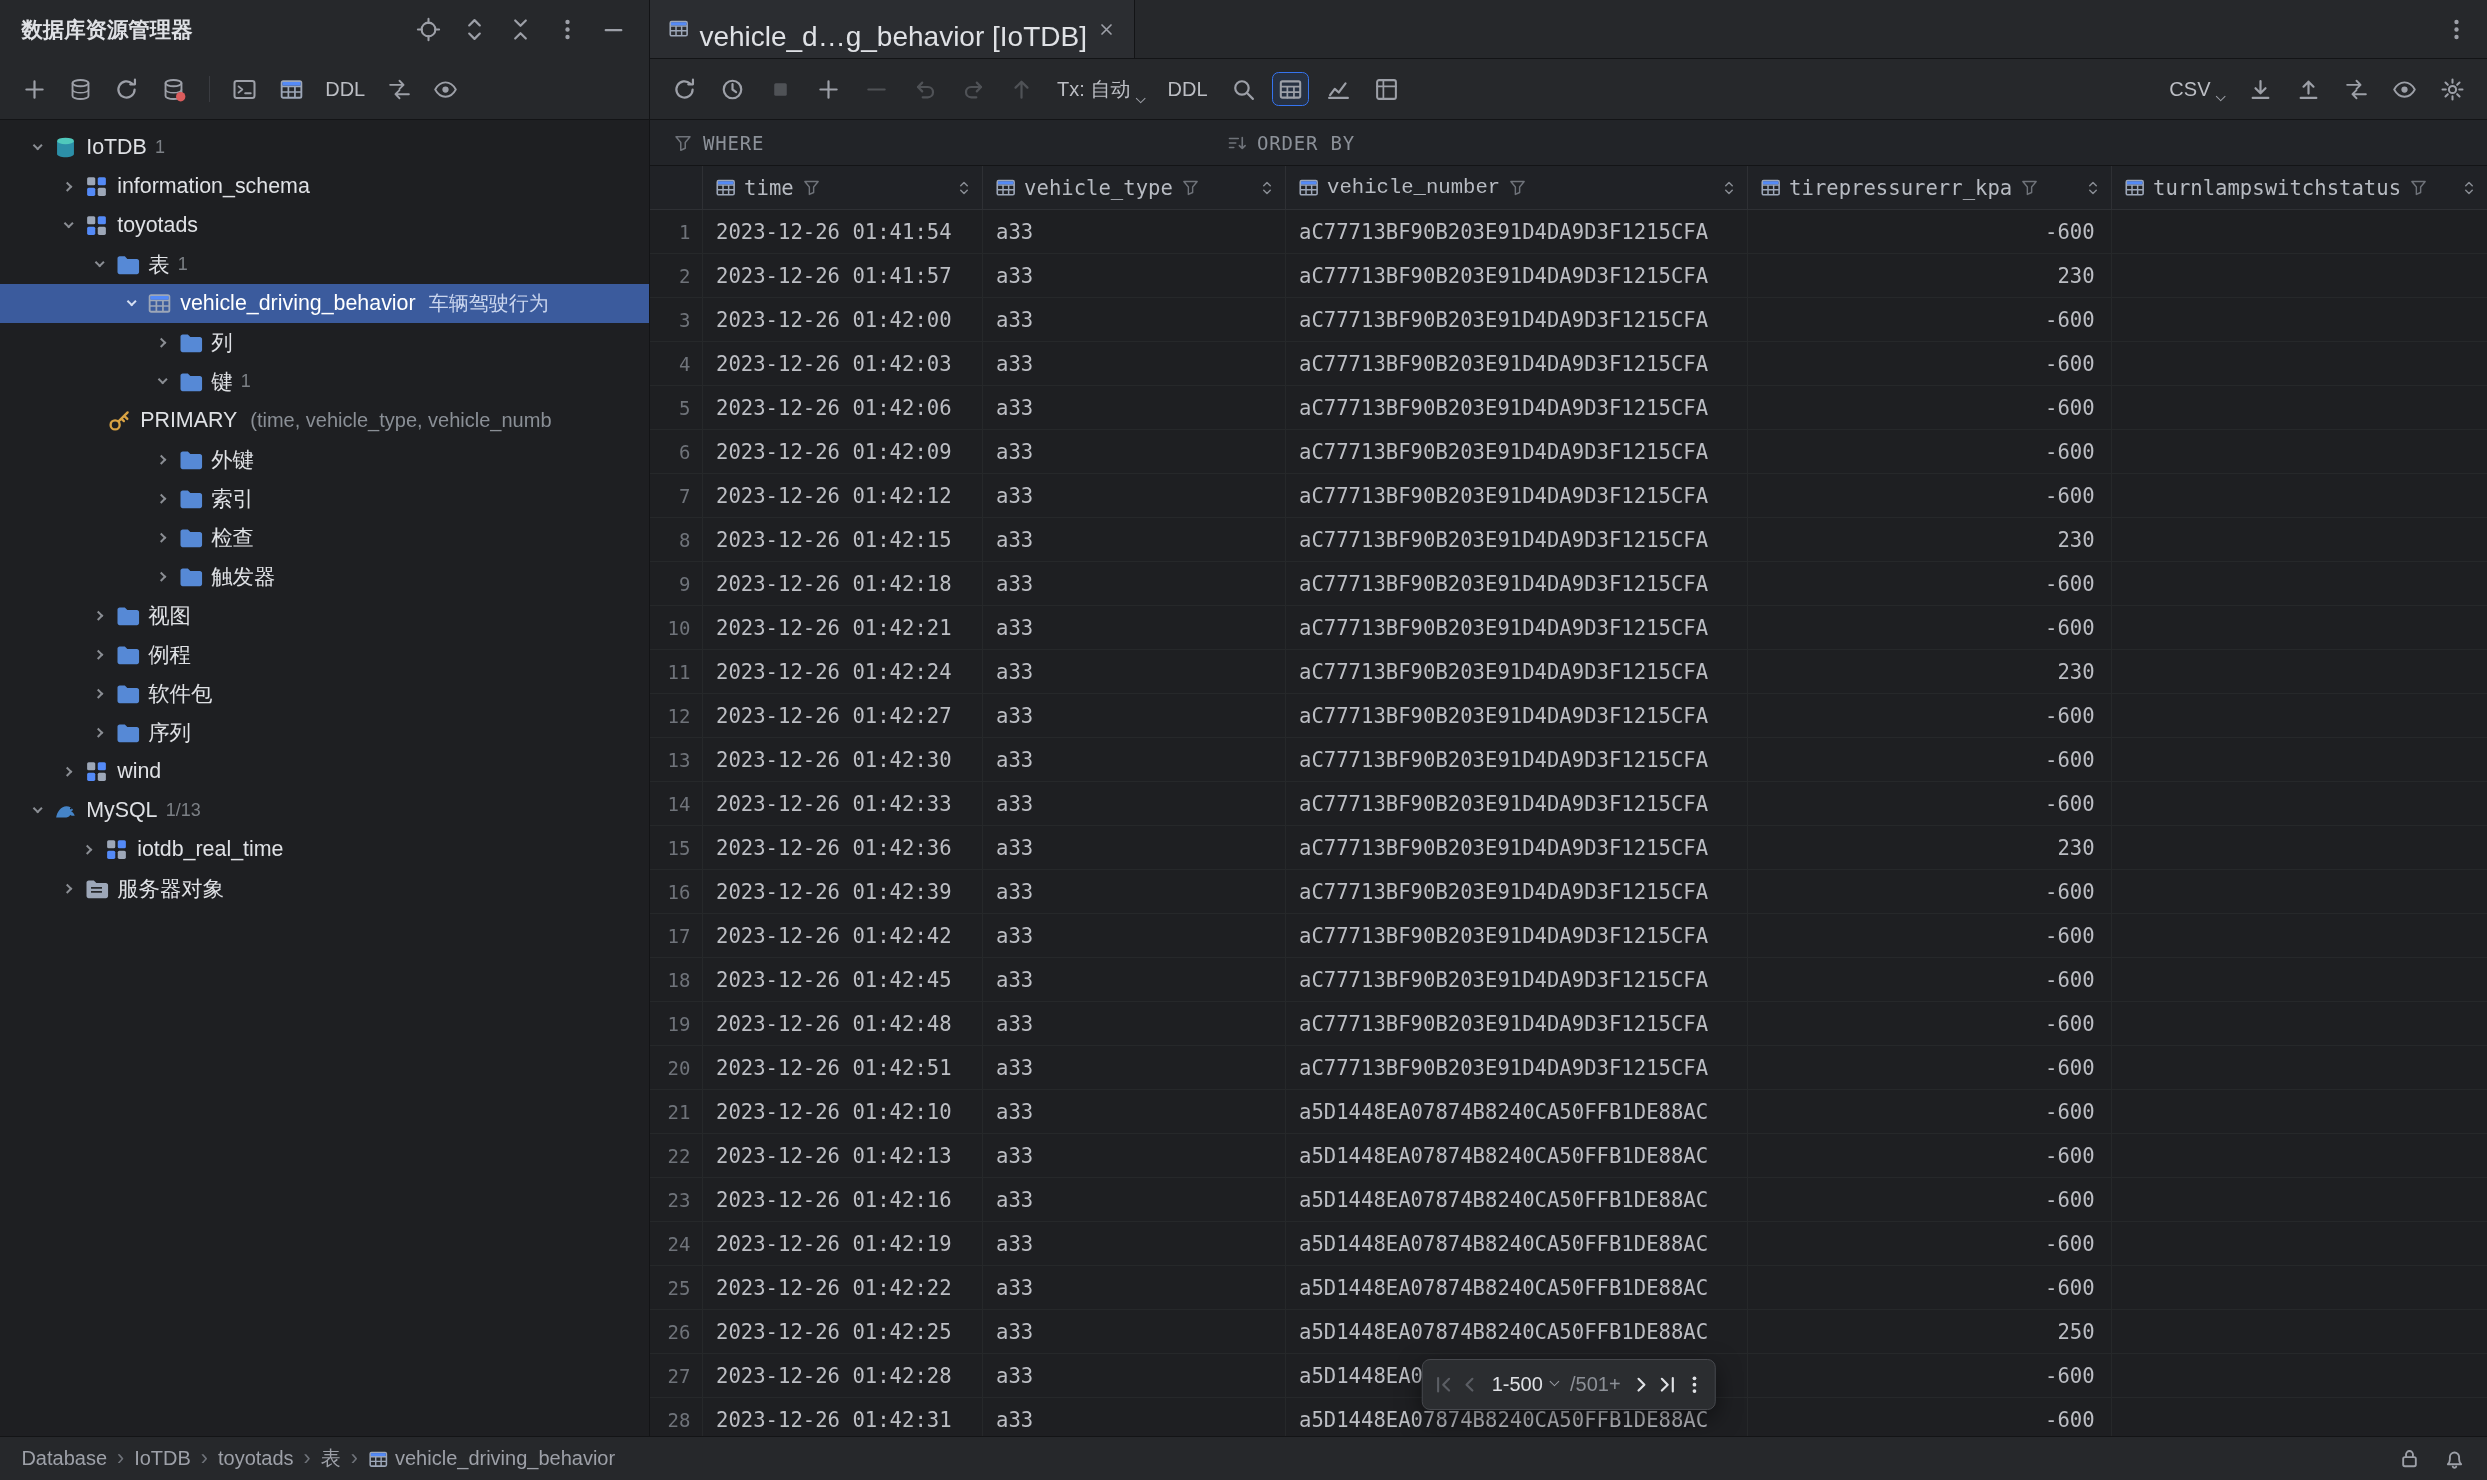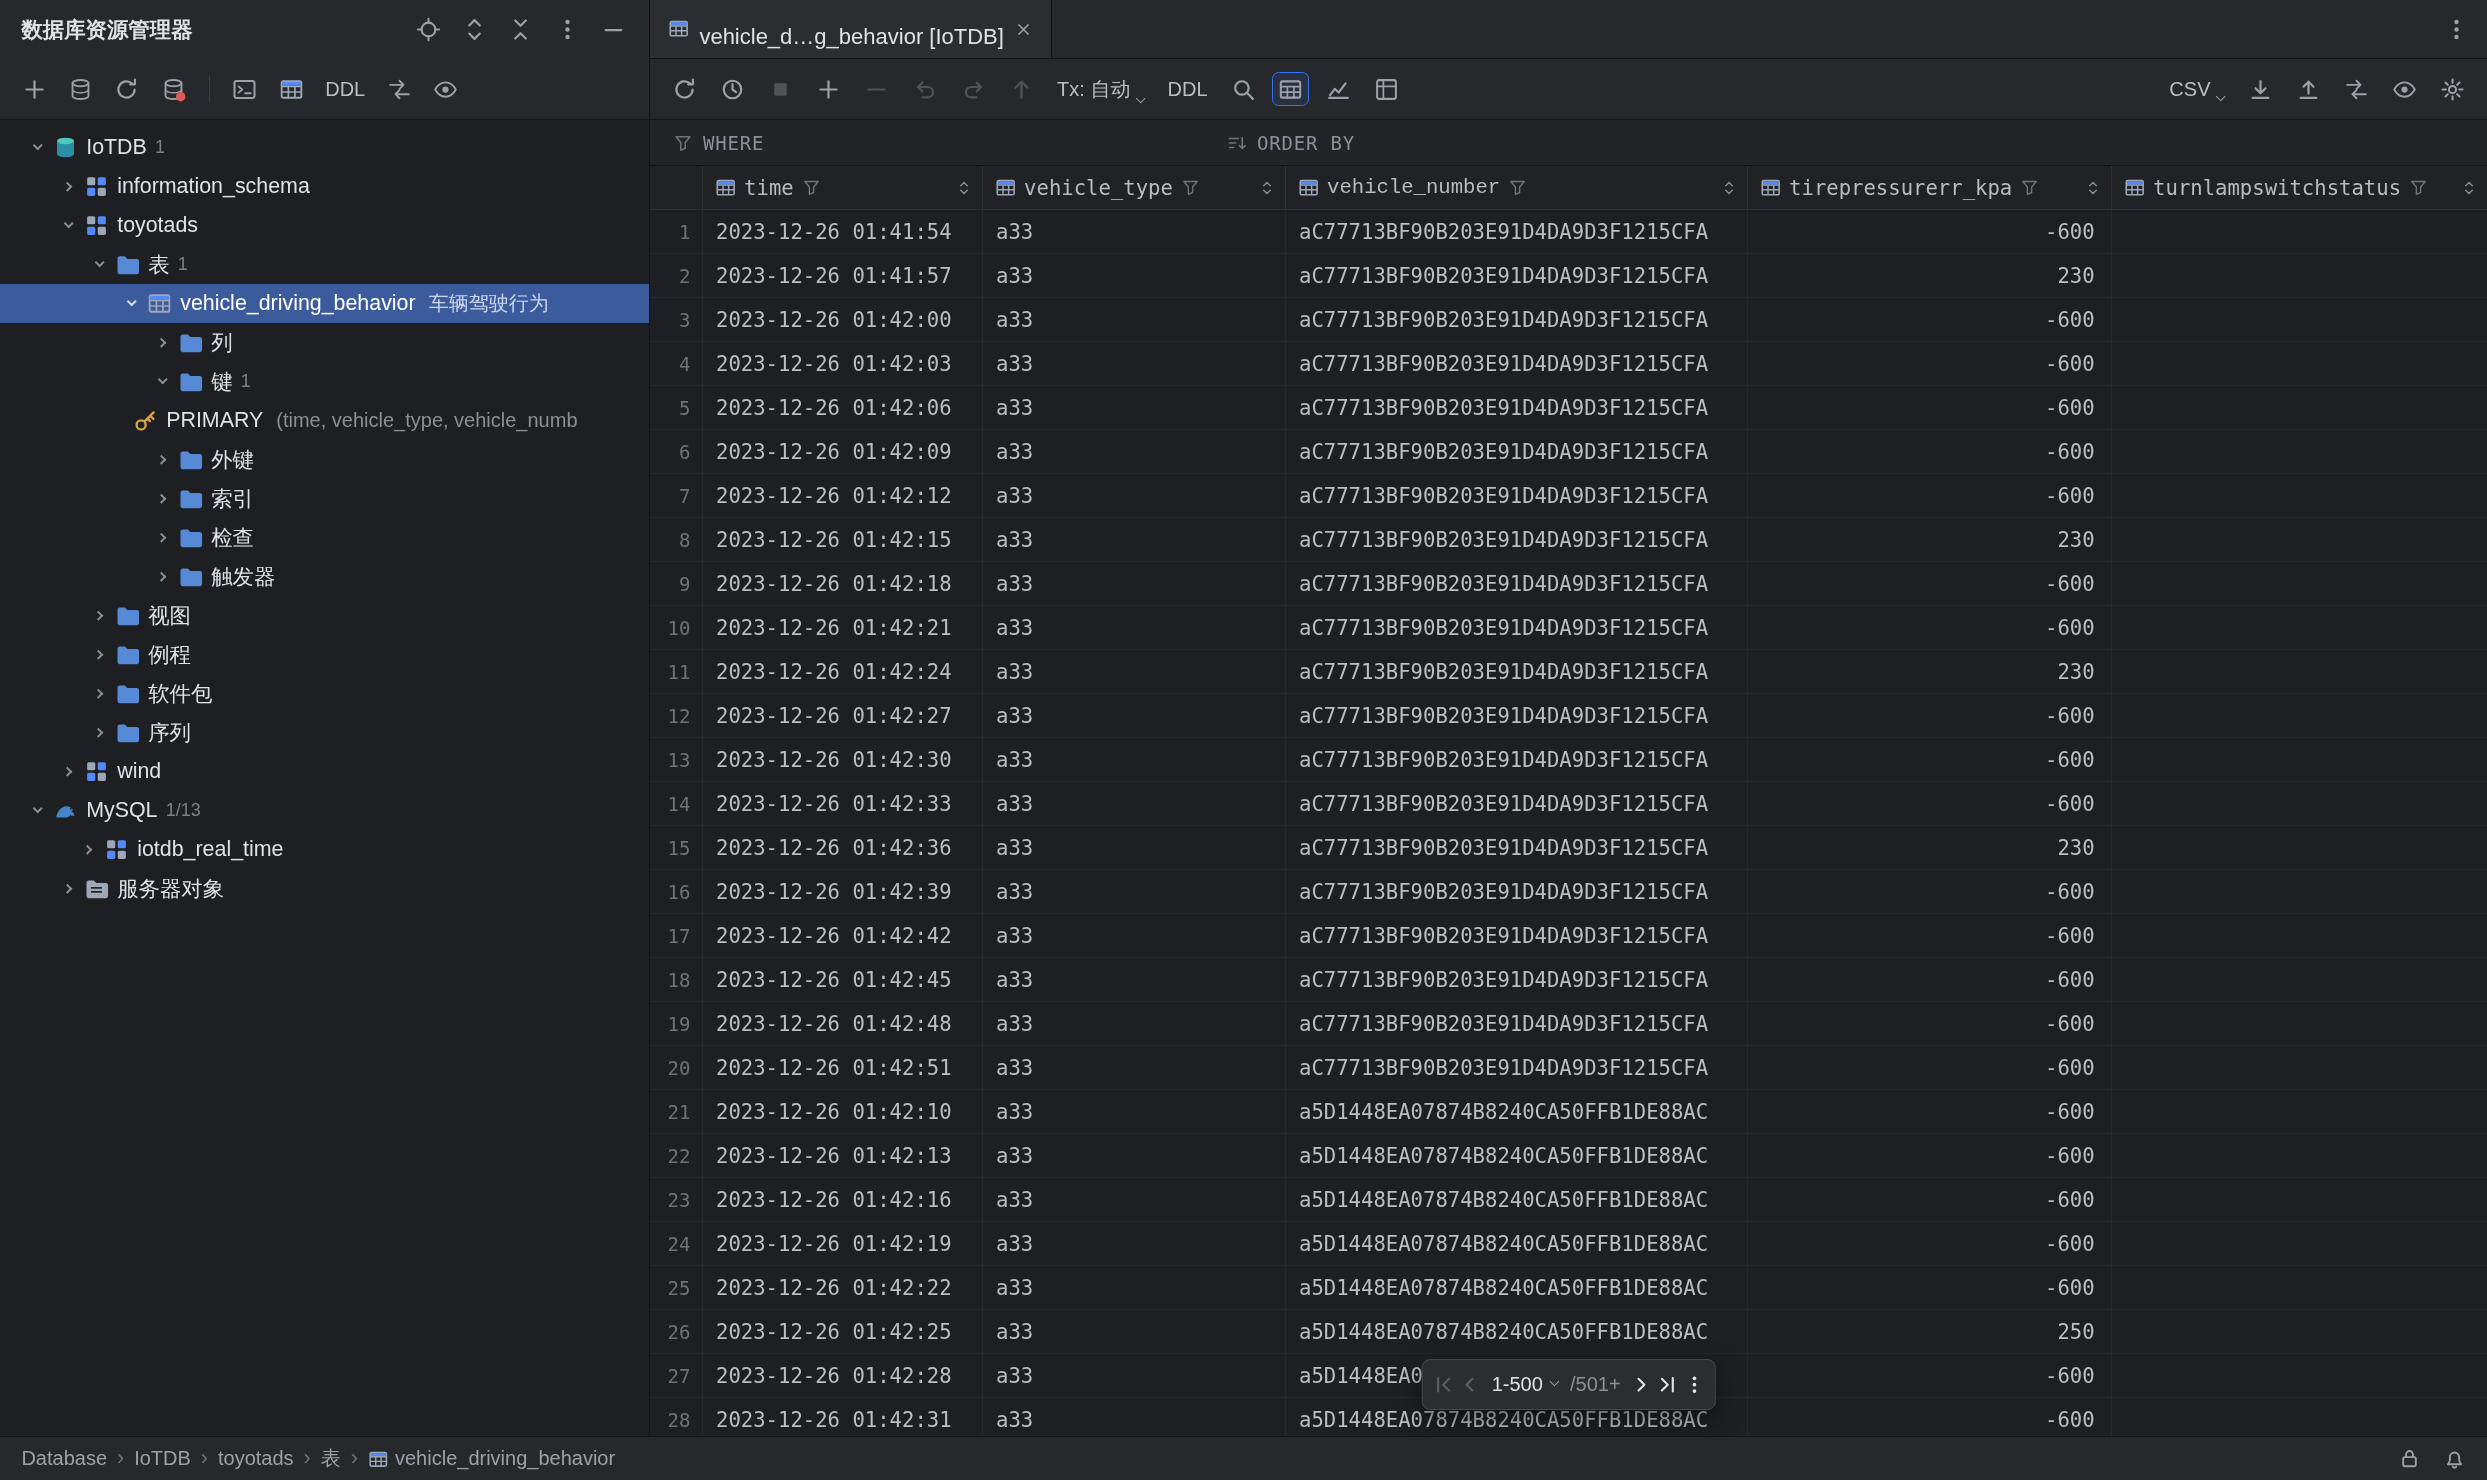--- a/index.html
+++ b/index.html
@@ -55,21 +55,21 @@
   .tb-item { display: inline-flex; align-items: flex-end; gap: 6.6px; padding: 5px 6.6px; border-radius: 6.6px; cursor: default; }
   .tb-item.muted { opacity: .35; }
   .tb-item.active-toggle { border: 1.6px solid var(--accent); background: rgba(53,116,240,.12); padding: 3.3px 5px; }
   .tb-label { font-size: 20px; color: var(--text2); white-space: nowrap; }
   .dd-chev { width: 7.4px; height: 7.4px; border-right: 1.6px solid var(--muted); border-bottom: 1.6px solid var(--muted); transform: rotate(45deg); margin-top: -5px; display: inline-block; }
 
   
   .content { flex: 1; min-width: 0; display: flex; flex-direction: column; background: var(--bg); position: relative; }
   .tab-bar { height: 59px; flex: none; display: flex; align-items: stretch; background: var(--bar); border-bottom: 0.8px solid var(--border); }
   .tab { display: flex; align-items: center; gap: 10px; padding: 0 18px; background: #2b2d31; border-right: 0.8px solid var(--border); }
-  .tab-title { font-size: 22px; color: var(--text); white-space: nowrap; margin-top: 16px; }
+  .tab-title { font-size: 28px; color: var(--text); white-space: nowrap; margin-top: 16px; }
   .tab-bar-right { margin-left: auto; display: flex; align-items: center; padding-right: 18px; }
 
   .toolbar { height: 61px; flex: none; display: flex; align-items: center; background: var(--bar); border-bottom: 0.8px solid var(--border); padding: 0 15px; }
   .tb-left, .tb-right { display: flex; align-items: center; gap: 10px; }
   .tb-right { margin-left: auto; }
 
   .filter-bar { height: 46px; flex: none; display: flex; align-items: center; background: #222428; border-bottom: 0.8px solid var(--border); color: #8c9199; font-family: "DejaVu Sans Mono", monospace; font-size: 19px; letter-spacing: 0.8px; }
   .fb-where { display: flex; align-items: center; gap: 10px; padding-left: 23px; width: 577px; flex: none; }
   .fb-order { display: flex; align-items: center; gap: 10px; }
   .filter-bar .icon { width: 20px; height: 20px; color: var(--dim); }
@@ -313,21 +313,21 @@
               <span class="chev down"></span>
             </span>
             <span class="icon tree-icon">
               <svg viewBox="0 0 16 16" xmlns="http://www.w3.org/2000/svg">
                 <path d="M1.6 4.2c0-.8.6-1.4 1.4-1.4h3.3l1.6 1.7h6.1c.8 0 1.4.6 1.4 1.4v6.9c0 .8-.6 1.4-1.4 1.4H3c-.8 0-1.4-.6-1.4-1.4z" fill="#5689D6"></path>
               </svg>
             </span>
             <span class="tree-label">键</span>
             <span class="tree-badge">1</span>
           </div>
-          <div class="tree-item" style="padding-left: 108px;">
+          <div class="tree-item" style="padding-left: 82px;">
             <span class="chev-box"></span>
             <span class="icon tree-icon">
               <svg viewBox="0 0 16 16" xmlns="http://www.w3.org/2000/svg">
                 <circle cx="5.2" cy="10.8" r="2.9" fill="none" stroke="#D9A343" stroke-width="1.5"></circle>
                 <path d="M7.4 8.6L13.2 2.8M11 5l2 2M9.2 6.8l1.6 1.6" stroke="#D9A343" stroke-width="1.5" fill="none" stroke-linecap="round"></path>
               </svg>
             </span>
             <span class="tree-label">PRIMARY</span>
             <span class="tree-ann">(time, vehicle_type, vehicle_numb</span>
           </div>

